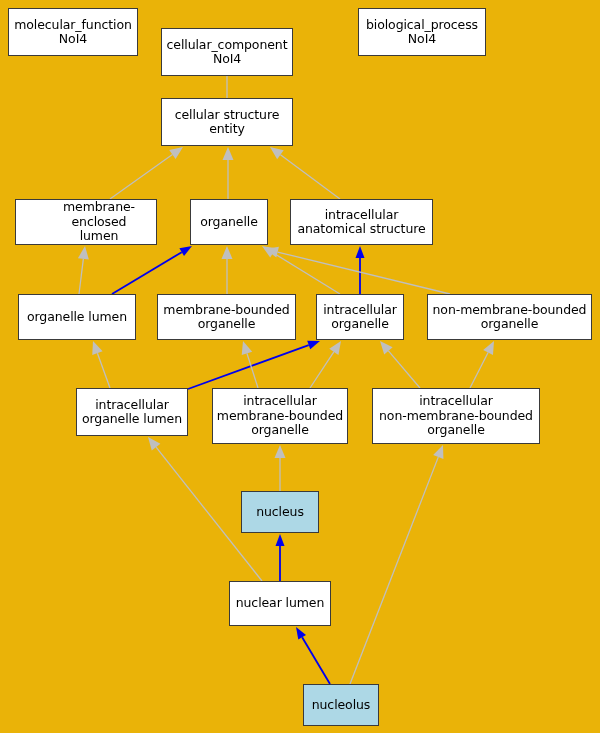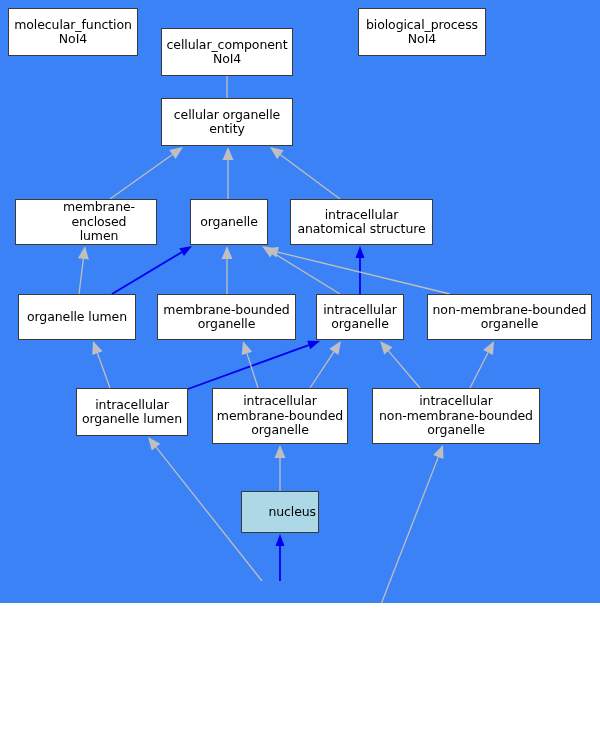--- a/index.html
+++ b/index.html
@@ -3,22 +3,22 @@
 <meta charset="utf-8">
 <style>
   html, body {
     margin: 0;
     padding: 0;
     background: #ffffff;
   }
   #canvas {
     position: relative;
     width: 600px;
-    height: 603px;
-    background: #3b82f6;
+    height: 733px;
+    background: #eab308;
     font-family: "DejaVu Sans", sans-serif;
     overflow: hidden;
   }
   #edges {
     position: absolute;
     left: 0;
     top: 0;
     width: 600px;
     height: 733px;
     pointer-events: none;
@@ -143,21 +143,21 @@
     </div>
     <div class="node" style="left: 161px; top: 8px; width: 132px; height: 48px; margin-top: 20px;">
       <span class="label">cellular_component
 NoI4</span>
     </div>
     <div class="node" style="left: 319px; top: 8px; width: 128px; height: 48px; margin-left: 39px;">
       <span class="label">biological_process
 NoI4</span>
     </div>
     <div class="node" style="left: 161px; top: 98px; width: 132px; height: 48px;">
-      <span class="label">cellular organelle
+      <span class="label">cellular structure
 entity</span>
     </div>
     <div class="node" style="left: 15px; top: 199px; width: 142px; height: 46px; padding-left: 26px;">
       <span class="label">membrane-enclosed
 lumen</span>
     </div>
     <div class="node" style="left: 190px; top: 199px; width: 78px; height: 46px;">
       <span class="label">organelle</span>
     </div>
     <div class="node" style="left: 290px; top: 199px; width: 143px; height: 46px;">
@@ -186,19 +186,22 @@
     <div class="node" style="left: 212px; top: 388px; width: 136px; height: 56px;">
       <span class="label">intracellular
 membrane-bounded
 organelle</span>
     </div>
     <div class="node" style="left: 372px; top: 388px; width: 168px; height: 56px;">
       <span class="label">intracellular
 non-membrane-bounded
 organelle</span>
     </div>
-    <div class="node highlight" style="left: 241px; top: 491px; width: 78px; height: 42px; justify-content: flex-end;">
+    <div class="node highlight" style="left: 241px; top: 491px; width: 78px; height: 42px;">
       <span class="label">nucleus</span>
     </div>
+    <div class="node" style="left: 229px; top: 581px; width: 102px; height: 45px;">
+      <span class="label">nuclear lumen</span>
+    </div>
     <div class="node highlight" style="left: 303px; top: 684px; width: 76px; height: 42px;">
-      <span class="label">structure</span>
+      <span class="label">nucleolus</span>
     </div>
   </div>
 
 </body></html>

